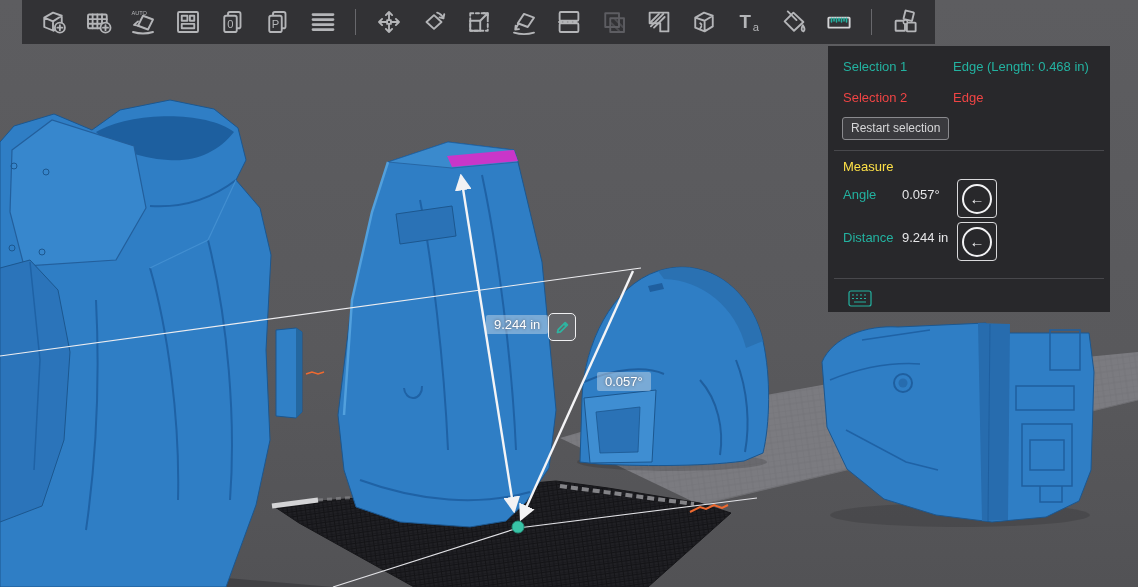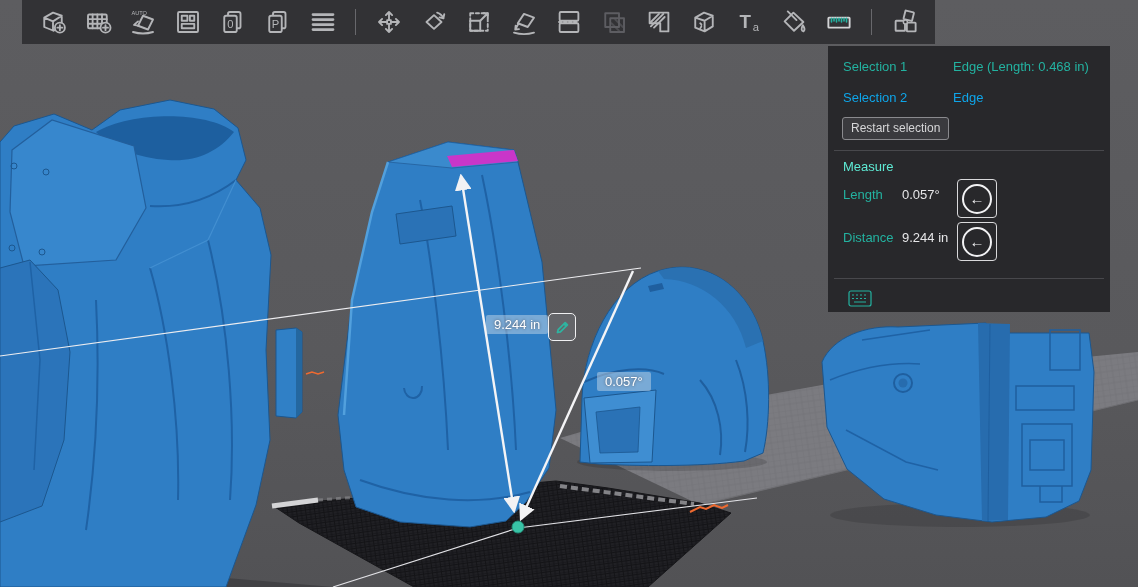--- a/index.html
+++ b/index.html
@@ -17,21 +17,21 @@
   .tool .icon-text.big{font-size:15px;font-weight:bold;}
   .tool .icon-auto{fill:#b4b5b8;stroke:none;font-size:4.5px;text-anchor:middle;font-family:"Liberation Sans",sans-serif;}
   .tool .ruler-body{stroke:#d3d4d6;}
   .tool .ticks{stroke:#23b2a0;stroke-width:1.3;}
   .tb-sep{width:1px;height:26px;background:#68686c;margin:0 10px;}
   
   .panel{position:absolute;left:828px;top:46px;width:282px;height:266px;background:#28282b;
          z-index:25;font-size:13px;color:#dcdcde;}
   .panel .abs{position:absolute;}
   .sel-teal{color:#23b2a0;}
-  .sel-magenta{color:#0ea5e9;text-align:center;}
+  .sel-magenta{color:#ef4444;text-align:center;}
   .restart-btn{position:absolute;left:14px;top:71px;height:21px;padding:0 8px;
       background:#3a3a3e;border:1px solid #8a8a8e;border-radius:3px;color:#d6d6d8;
       font-size:12px;line-height:21px;cursor:pointer;}
   .pdiv{position:absolute;left:6px;right:6px;height:0;border-top:1px solid #48484c;}
   .round-btn{position:absolute;left:129px;width:38px;height:37px;border:1px solid #d9d9db;
       border-radius:4px;background:transparent;display:flex;align-items:center;justify-content:center;cursor:pointer;}
   .round-btn .circ{width:26px;height:26px;border:2px solid #f2f2f4;border-radius:50%;
       display:flex;align-items:center;justify-content:center;color:#f2f2f4;font-size:15px;line-height:1;}
   .kbd-btn{position:absolute;left:20px;top:244px;width:24px;height:17px;cursor:pointer;}
   .kbd-btn svg{width:24px;height:17px;stroke:#23b2a0;fill:none;stroke-width:1.2;}
@@ -295,22 +295,22 @@
     </div>
   </div>
 
   <div class="panel">
     <div class="abs sel-teal" style="left:15px;top:13px;">Selection 1</div>
     <div class="abs sel-teal" style="left:125px;top:13px;">Edge (Length: 0.468 in)</div>
     <div class="abs sel-magenta" style="left:15px;top:44px;">Selection 2</div>
     <div class="abs sel-magenta" style="left:125px;top:44px;">Edge</div>
     <div class="restart-btn">Restart selection</div>
     <div class="pdiv" style="top:104px;"></div>
-    <div class="abs" style="left:15px;top:113px;color:#5eead4;">Measure</div>
-    <div class="abs sel-teal" style="left:15px;top:141px;">Length</div>
+    <div class="abs" style="left:15px;top:113px;color:#fde047;">Measure</div>
+    <div class="abs sel-teal" style="left:15px;top:141px;">Angle</div>
     <div class="abs" style="left:74px;top:141px;color:#e6e6e8;">0.057°</div>
     <div class="round-btn" style="top:133px;">
       <span class="circ">←</span>
     </div>
     <div class="abs sel-teal" style="left:15px;top:184px;">Distance</div>
     <div class="abs" style="left:74px;top:184px;color:#e6e6e8;">9.244 in</div>
     <div class="round-btn" style="top:176px;">
       <span class="circ">←</span>
     </div>
     <div class="pdiv" style="top:232px;"></div>

